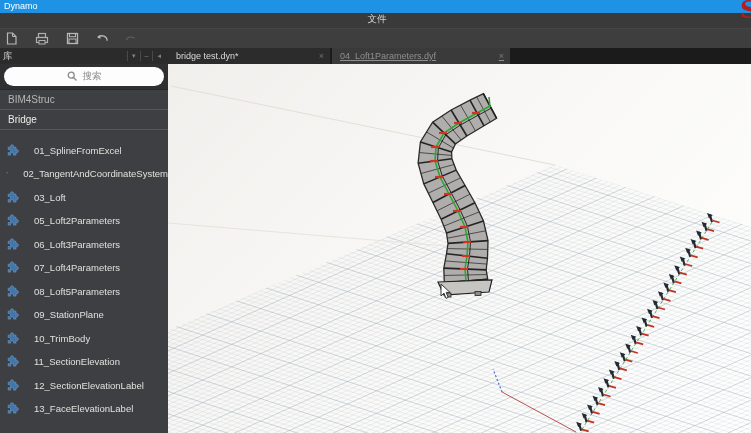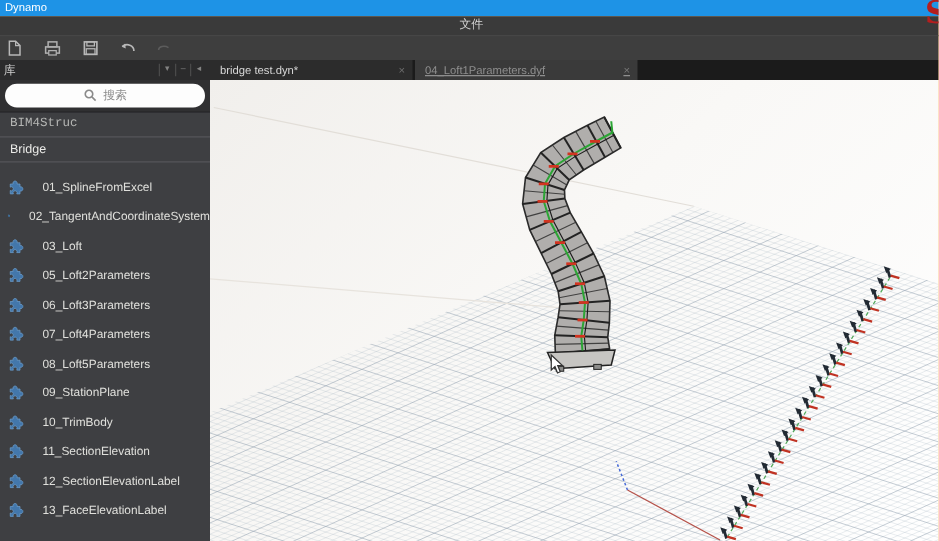--- a/index.html
+++ b/index.html
@@ -40,21 +40,21 @@
   .tab.inactive .close { color:#7a7a7a; }
 
   
   .sidebar { position:absolute; left:0; top:64px; width:168px; height:369px; background:#3e3f42; }
   .searchrow { height:26px; background:#303032; border-bottom:1px solid #27272a; padding:3px 4px; }
   .searchbox { height:19px; background:#fdfdfd; border-radius:10px; display:flex;
     align-items:center; justify-content:center; gap:5px; }
   .searchbox .ph { color:#8c8c8c; font-size:9.5px; }
   .section { height:20px; line-height:20px; padding-left:8px; font-size:10px;
     border-bottom:1px solid #55565a; }
-  .section.dim { color:#b5b6b4;font-family:Liberation Mono, monospace; }
+  .section.dim { color:#b5b6b4; }
   .section.bright { color:#ebebe8; }
   .liblist { padding-top:2px; }
   .libitem { height:23.5px; display:flex; align-items:flex-end; cursor:pointer; }
   .libitem svg { margin-left:6px; }
   .libitem .lbl { margin-left:15px; color:#e0e0dc; font-size:9.5px; white-space:nowrap; }
 
   
   .viewport { position:absolute; left:168px; top:64px; width:583px; height:369px;
     background:linear-gradient(135deg,#f1efec 0%,#f9f8f6 45%,#ffffff 100%); overflow:hidden; }
   .viewport svg { display:block; }

